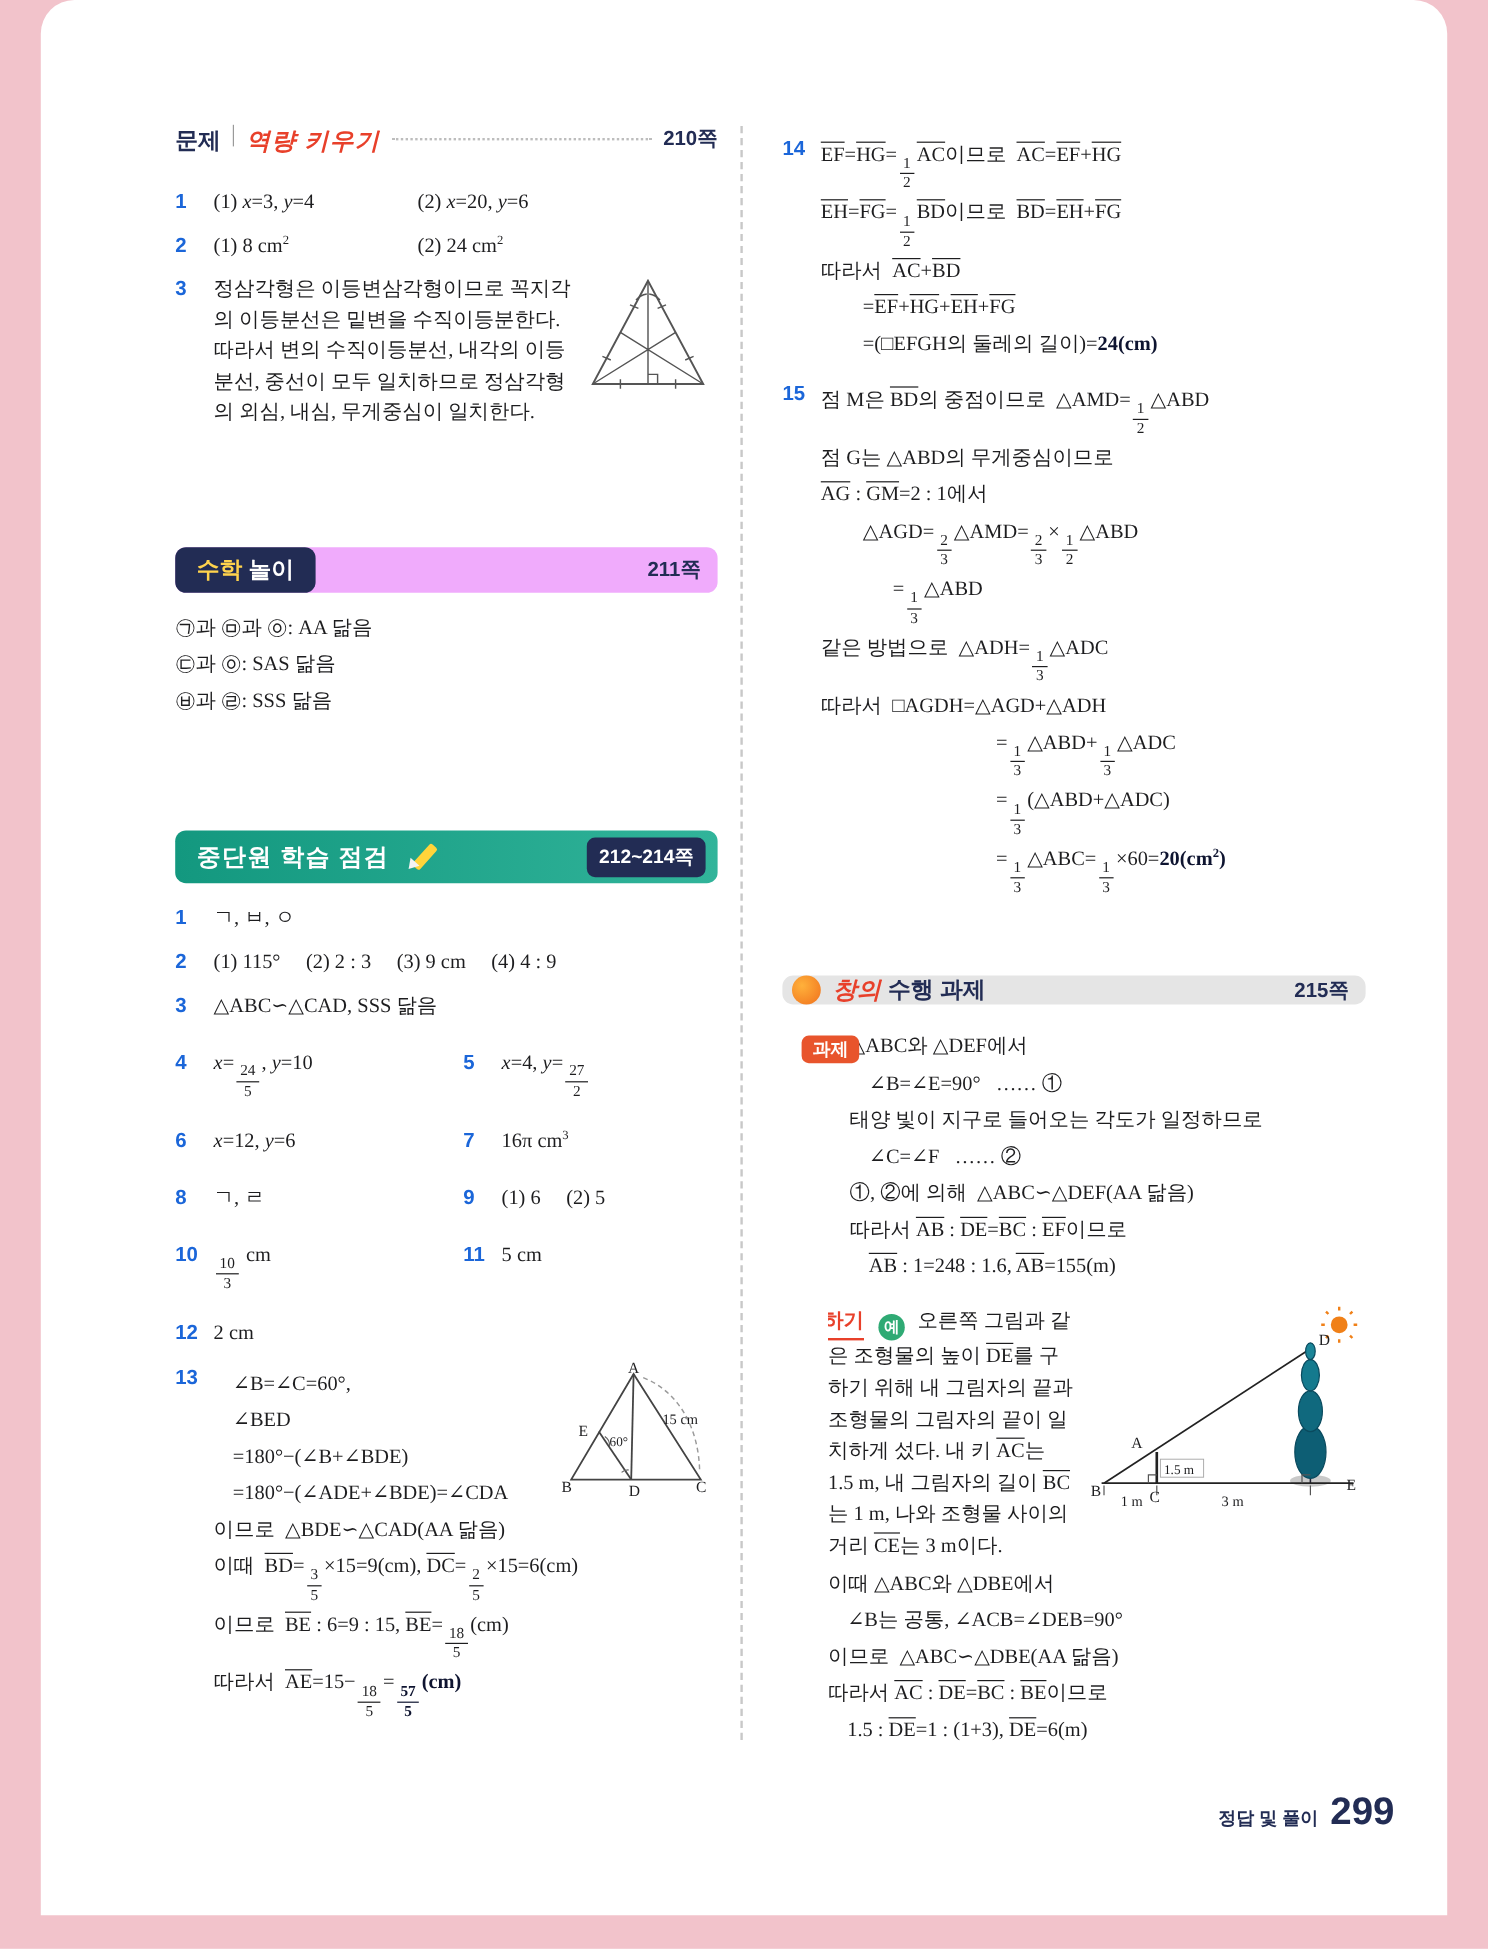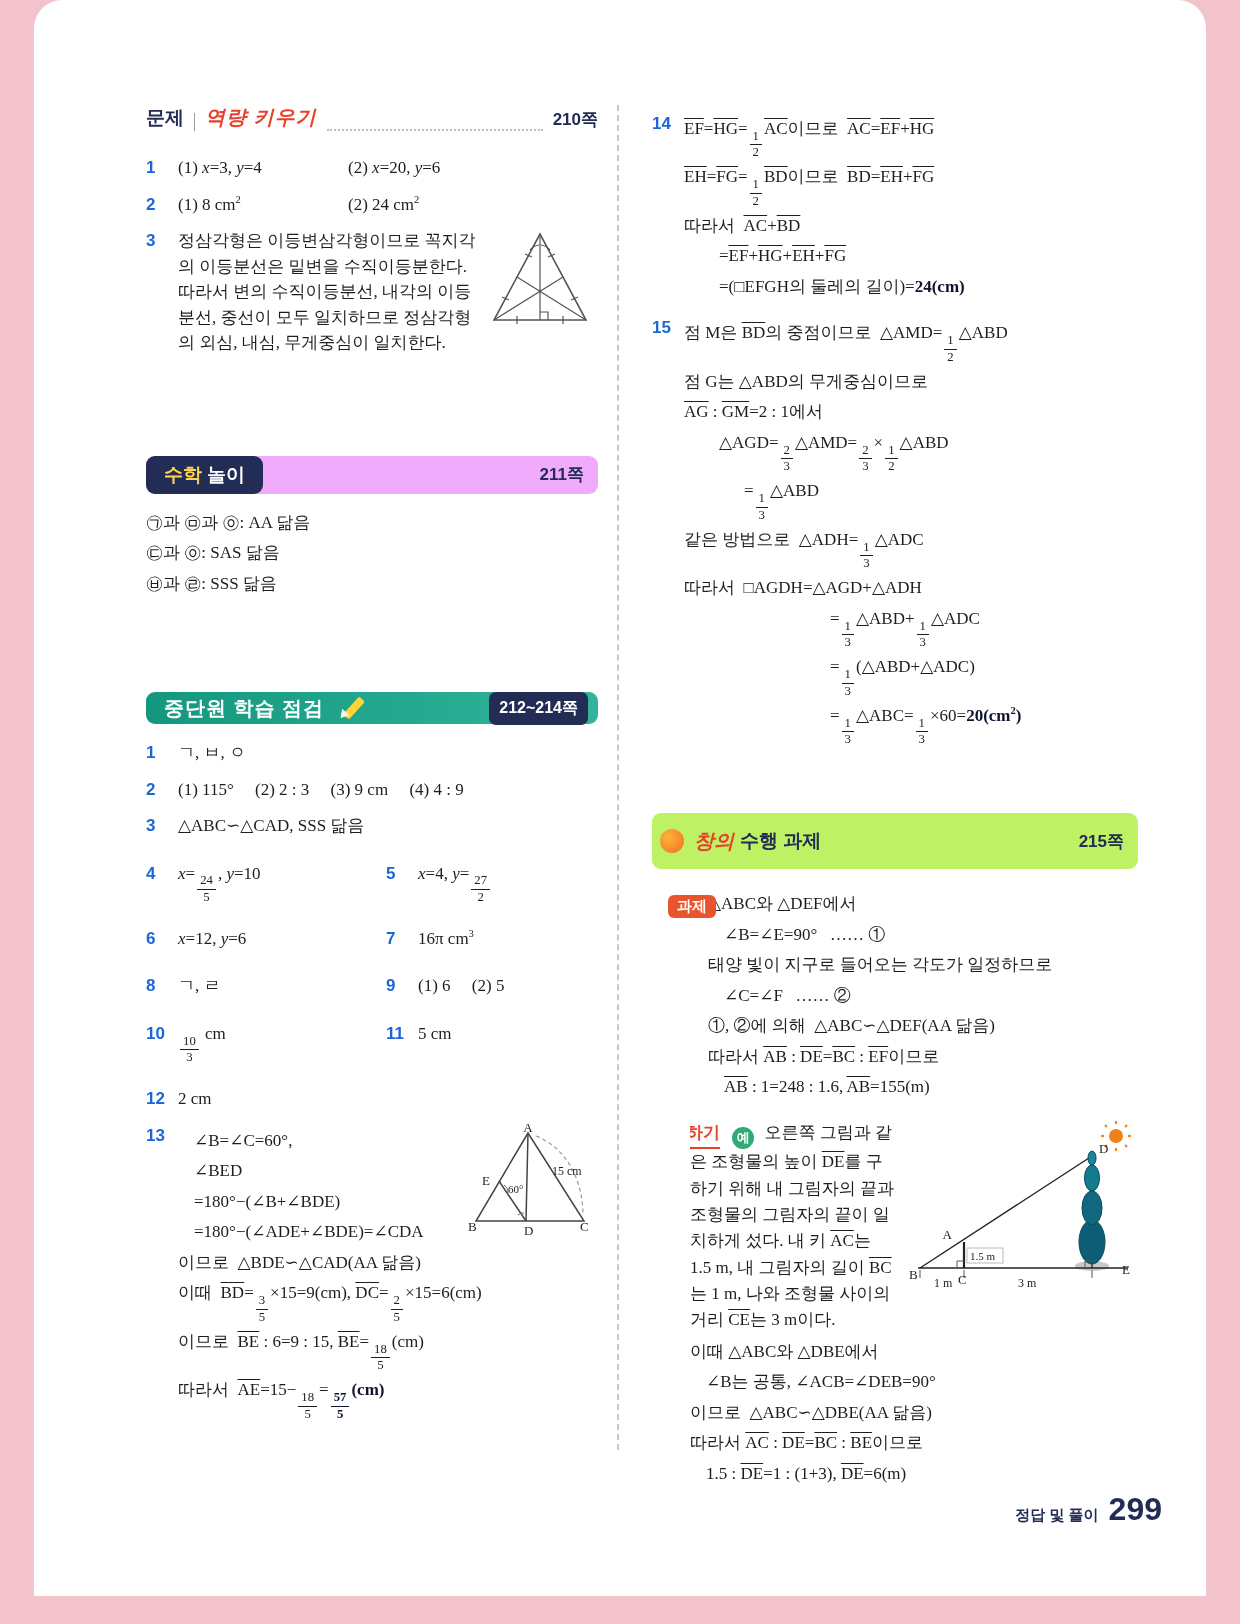--- a/index.html
+++ b/index.html
@@ -29,40 +29,40 @@
 
   
   .ov{text-decoration:overline}
   .fr{display:inline-flex;flex-direction:column;align-items:center;vertical-align:-0.45em;line-height:1.05;font-size:0.75em;margin:0 2px}
   .fn{border-bottom:1.3px solid currentColor;padding:0 3px 1px}
   .fd{padding-top:1px}
   sup{font-size:0.62em;vertical-align:super}
   b.ans{color:#0e1430}
 
   
-  .kw-head{display:flex;align-items:flex-end;margin-bottom:24px}
+  .kw-head{display:flex;align-items:flex-start;margin-bottom:24px}
   .kw-prefix{font-family:"Liberation Sans",sans-serif;font-weight:bold;color:#222c54;font-size:19px}
   .kw-sep{width:1px;height:18px;background:#9a9a9a;margin:0 10px}
   .kw-title{color:#e8402a;font-family:"Liberation Sans",sans-serif;font-weight:bold;font-style:italic;font-size:20px;letter-spacing:1px}
   .leader{flex:1;border-bottom:2px dotted #bdbdbd;height:13px;margin:0 10px}
   .page-ref{font-family:"Liberation Sans",sans-serif;font-weight:bold;color:#222c54;font-size:17px;white-space:nowrap}
 
   .bar{display:flex;align-items:center;border-radius:9px;margin-bottom:16px}
   .bar.mint{background:#f0abfc;height:38px;padding-right:14px;margin-top:100px}
   .navy-pill{background:#222c54;border-radius:9px;height:38px;display:inline-flex;align-items:center;padding:0 18px;font-family:"Liberation Sans",sans-serif;font-size:19px;font-weight:bold;gap:5px}
   .ylw{color:#ffd34d}.wht{color:#fff}
-  .bar.teal{background:linear-gradient(90deg,#13987f,#31b49a);height:32px;padding:0 10px 0 18px;margin-top:96px}
+  .bar.teal{background:linear-gradient(90deg,#13987f,#31b49a);height:44px;padding:0 10px 0 18px;margin-top:96px}
   .bar-title{color:#fff;font-family:"Liberation Sans",sans-serif;font-weight:bold;font-size:20px;letter-spacing:1px}
   .pencil{position:relative;width:34px;height:30px;margin-left:10px}
   .pencil:before{content:"";position:absolute;left:8px;top:11px;width:24px;height:8px;background:#ffd43a;transform:rotate(-48deg);border-radius:2px}
   .pencil:after{content:"";position:absolute;left:1px;top:19px;border:5px solid transparent;border-right:8px solid #f3f3f3;transform:rotate(-48deg)}
   .navy-tag{background:#222c54;color:#fff;font-family:"Liberation Sans",sans-serif;font-weight:bold;font-size:16px;border-radius:7px;padding:6px 10px}
   .flex1{flex:1}
 
-  .bar.cream{background:#bef264;height:56px;padding:0 14px 0 8px;margin-top:62px}
+  .bar.cream{background:#e5e5e5;height:24px;padding:0 14px 0 8px;margin-top:62px}
   .sun-dot{width:24px;height:24px;border-radius:50%;background:radial-gradient(circle at 35% 35%,#ffb13b,#f0711c);margin-right:10px;flex:0 0 auto}
   .cre-a{color:#e8402a;font-family:"Liberation Sans",sans-serif;font-weight:bold;font-style:italic;font-size:20px;margin-right:6px}
   .cre-b{color:#222c54;font-family:"Liberation Sans",sans-serif;font-weight:bold;font-size:19px}
 
   
   .task{position:relative;padding-left:56px;margin-top:22px}
   .task-badge{position:absolute;left:16px;top:4px;background:#e8542c;color:#fff;font-family:"Liberation Sans",sans-serif;font-weight:bold;font-size:15px;border-radius:6px;padding:2px 9px}
   .practice{margin-top:20px}
   .prac-body{padding-left:38px}
   .prac-badge{display:inline-block;margin-left:-38px;color:#e8402a;font-family:"Liberation Sans",sans-serif;font-weight:bold;font-size:17px;border-bottom:2px solid #e8402a;padding-bottom:1px;margin-right:8px}

